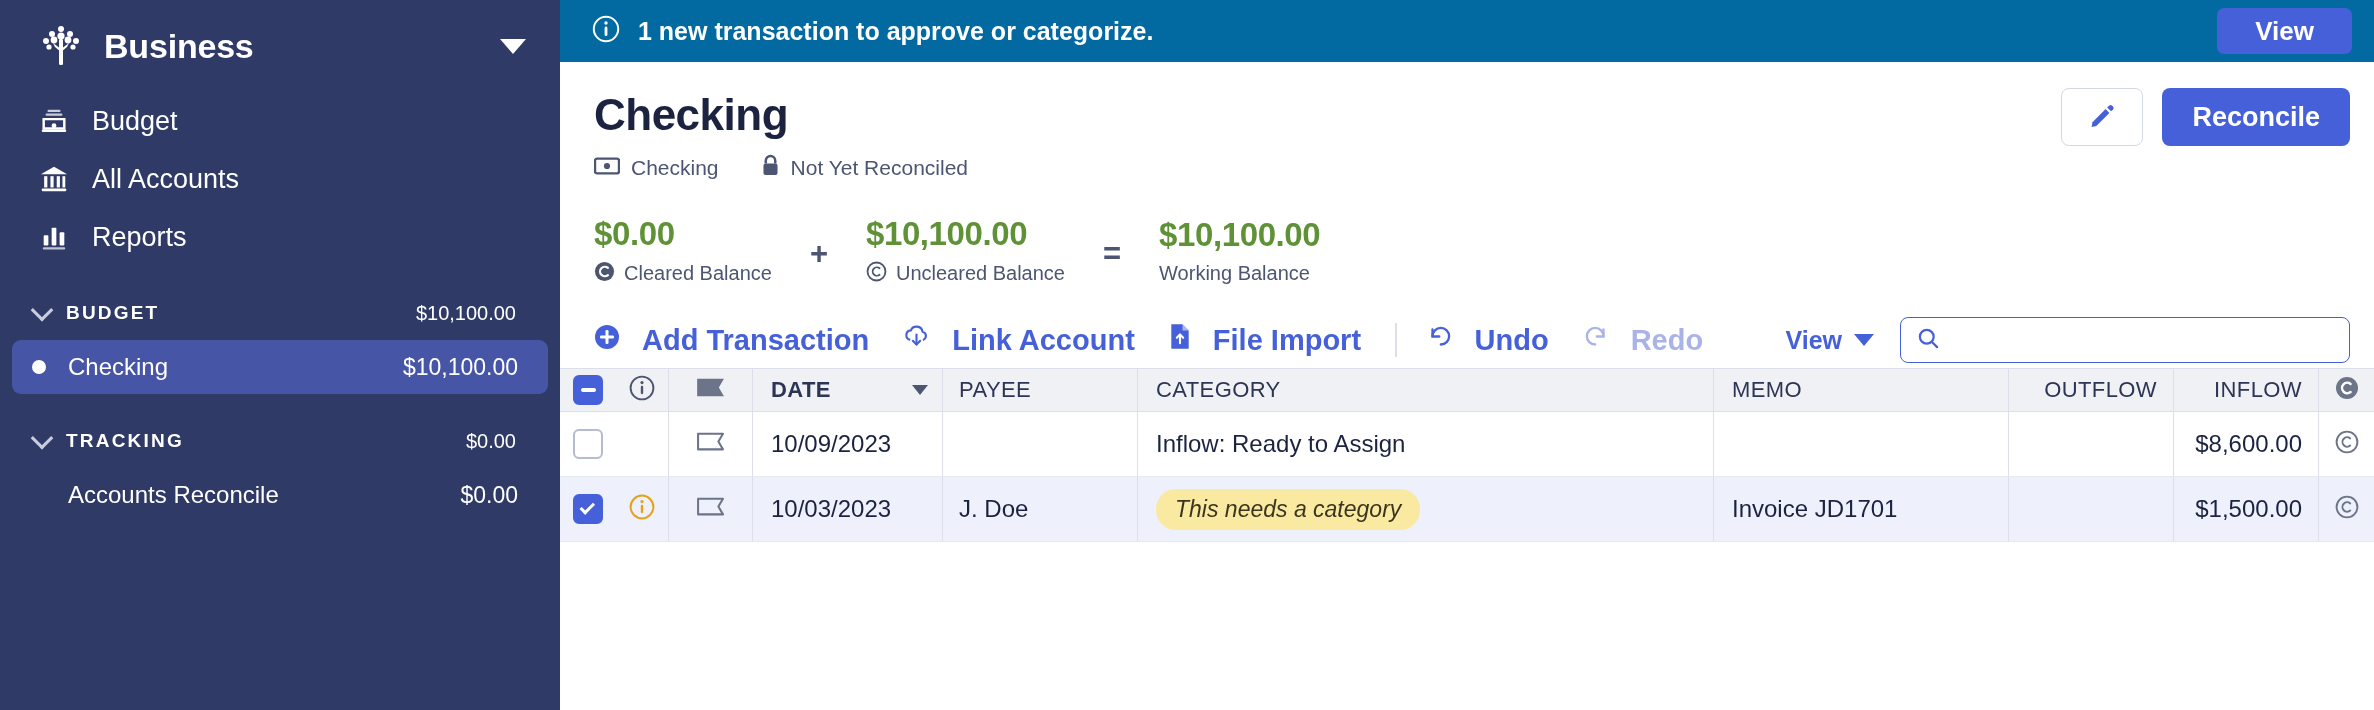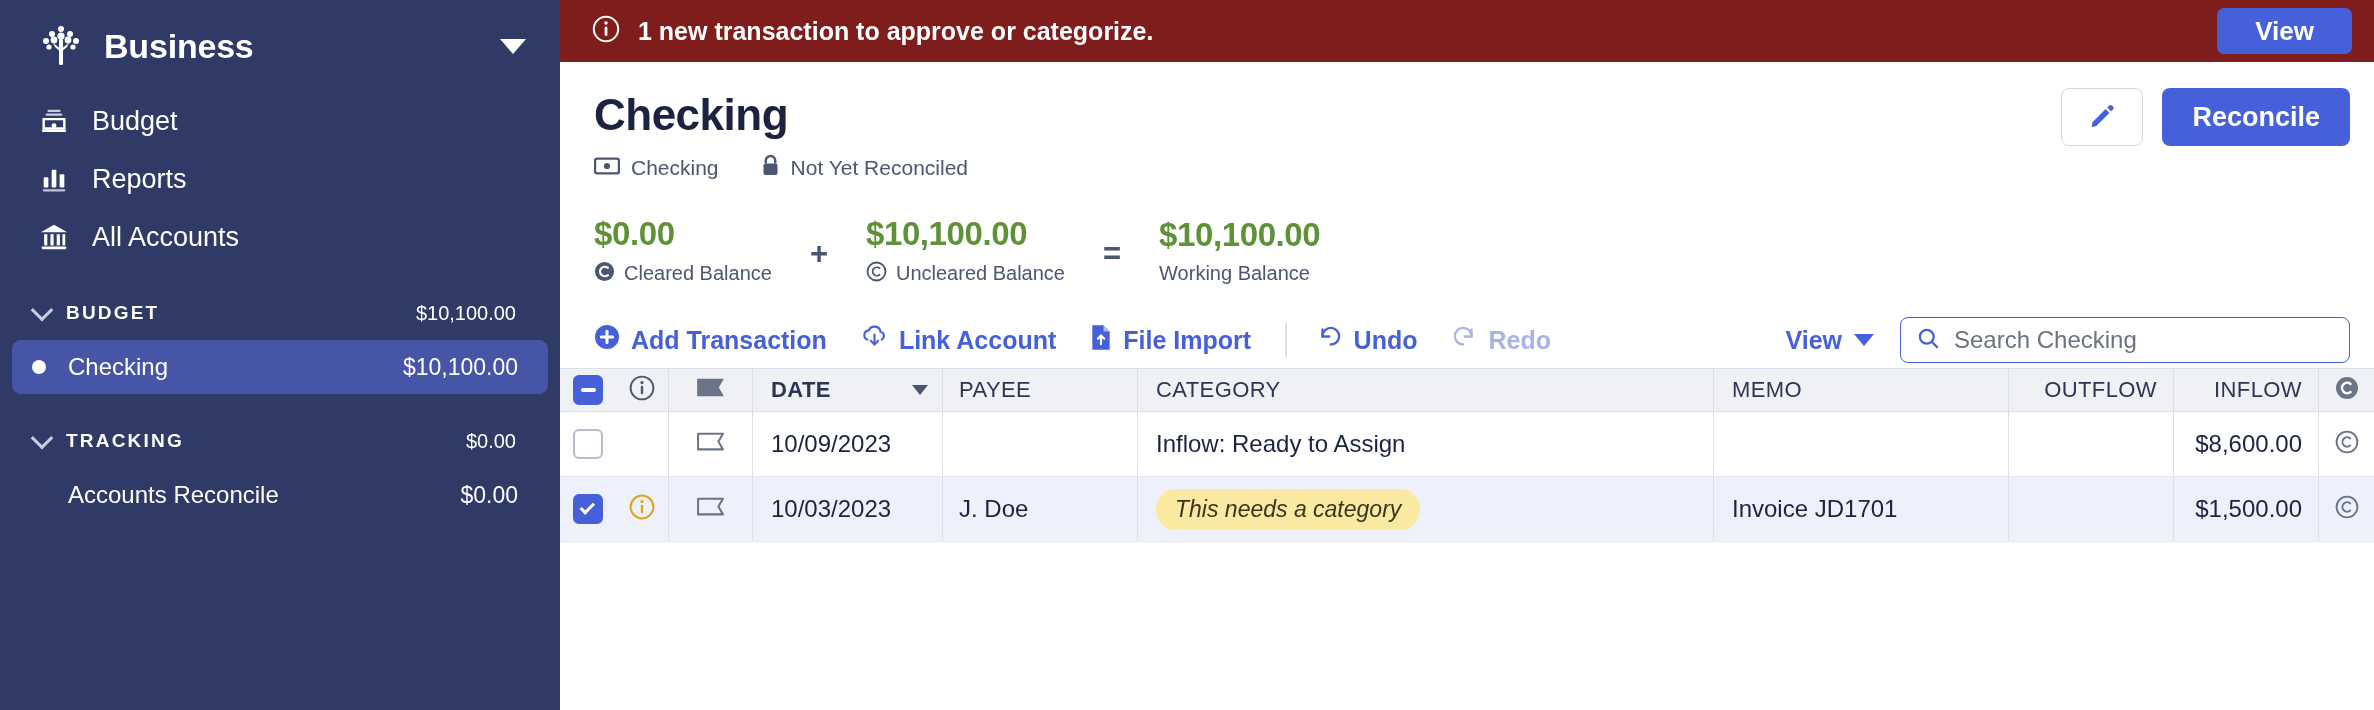--- a/index.html
+++ b/index.html
@@ -74,21 +74,21 @@
     background: #ffffff; flex: 0 0 14px; margin-right: 22px;
   }
   .acct-dot.hidden { background: transparent; }
   .acct-name { font-size: 24px; color: #ffffff; }
   .acct-amount { margin-left: auto; font-size: 23px; color: #ffffff; }
 
   
   #main { flex: 1 1 auto; height: 710px; background: #ffffff; display: flex; flex-direction: column; }
 
   .notif-banner {
-    height: 62px; background: #7f1d1d;
+    height: 62px; background: #0369a1;
     display: flex; align-items: center;
     padding: 0 22px 0 32px; flex: 0 0 62px;
   }
   .notif-text {
     color: #ffffff; font-size: 25px; font-weight: bold;
     margin-left: 18px; white-space: nowrap;
   }
   .notif-view-btn {
     margin-left: auto;
     background: #4560d8; color: #ffffff;
@@ -134,23 +134,23 @@
     font-size: 31px; font-weight: bold; color: #4c5672;
     margin: 6px 38px 0 38px;
   }
 
   .toolbar {
     display: flex; align-items: center;
     margin-top: 26px; padding: 0 24px 0 34px; height: 56px;
     flex: 0 0 56px;
   }
   .tool-btn {
-    display: flex; align-items: center; gap: 11px;
+    display: flex; align-items: center; gap: 22px;
     background: none; border: none; cursor: pointer;
-    color: #4560d8; font-size: 25px; font-weight: bold;
+    color: #4560d8; font-size: 29px; font-weight: bold;
     padding: 0; margin-right: 34px;
     font-family: "Liberation Sans", sans-serif;
     white-space: nowrap;
   }
   .tool-btn.disabled { color: #a9b3e6; cursor: default; }
   .tool-sep { width: 1.5px; height: 34px; background: #dcdfe9; margin: 0 30px 0 0; }
   .view-btn {
     margin-left: auto; margin-right: 26px;
     display: flex; align-items: center; gap: 12px;
     color: #4560d8; font-size: 25px; font-weight: bold;
@@ -275,41 +275,41 @@
           <circle cx="16" cy="21" r="2.6"></circle>
           <rect x="3" y="25" width="26" height="2.8" rx="1.2"></rect>
         </svg>
       </span>
       <span class="nav-label">Budget</span>
     </div>
 
     <div class="nav-item">
       <span class="nav-icon">
         <svg viewBox="0 0 32 32" width="30" height="30" fill="#ffffff">
-          <rect x="5" y="14" width="5" height="11" rx="1"></rect>
-          <rect x="13.5" y="6" width="5" height="19" rx="1"></rect>
-          <rect x="22" y="11" width="5" height="14" rx="1"></rect>
-          <rect x="4" y="27" width="24" height="2.4" rx="1.2" opacity=".7"></rect>
-        </svg>
-      </span>
-      <span class="nav-label">Reports</span>
-    </div>
-
-    <div class="nav-item">
-      <span class="nav-icon">
-        <svg viewBox="0 0 32 32" width="30" height="30" fill="#ffffff">
           <path d="M16 3 L30 11 H2 Z"></path>
           <rect x="5.5" y="13" width="3.4" height="12"></rect>
           <rect x="12.2" y="13" width="3.4" height="12"></rect>
           <rect x="18.9" y="13" width="3.4" height="12"></rect>
           <rect x="25" y="13" width="3" height="12"></rect>
           <rect x="3" y="26" width="26" height="3" rx="1"></rect>
         </svg>
       </span>
       <span class="nav-label">All Accounts</span>
+    </div>
+
+    <div class="nav-item">
+      <span class="nav-icon">
+        <svg viewBox="0 0 32 32" width="30" height="30" fill="#ffffff">
+          <rect x="5" y="14" width="5" height="11" rx="1"></rect>
+          <rect x="13.5" y="6" width="5" height="19" rx="1"></rect>
+          <rect x="22" y="11" width="5" height="14" rx="1"></rect>
+          <rect x="4" y="27" width="24" height="2.4" rx="1.2" opacity=".7"></rect>
+        </svg>
+      </span>
+      <span class="nav-label">Reports</span>
     </div>
 
     <div class="group-header">
       <span class="chev"></span>
       <span class="group-title">BUDGET</span>
       <span class="group-amount">$10,100.00</span>
     </div>
     <div class="acct-row selected">
       <span class="acct-dot"></span>
       <span class="acct-name">Checking</span>
@@ -479,21 +479,20 @@
         <span class="view-caret"></span>
       </button>
 
       <div class="search-wrap">
         <span>
           <svg viewBox="0 0 24 24" width="23" height="23" fill="none" stroke="#4560d8" stroke-width="2.3" stroke-linecap="round">
             <circle cx="10.2" cy="10.2" r="7.2"></circle>
             <path d="M15.6 15.6 L21 21"></path>
           </svg>
         </span>
-        <input class="search-input" type="text" placeholder="Search Checking" style="">
       </div>
     </div>
 
     <div class="txn-table">
 
       <div class="thead-row">
         <div class="c-sel">
           <span class="cbox indet">
               <span class="dash"></span>
             </span>

